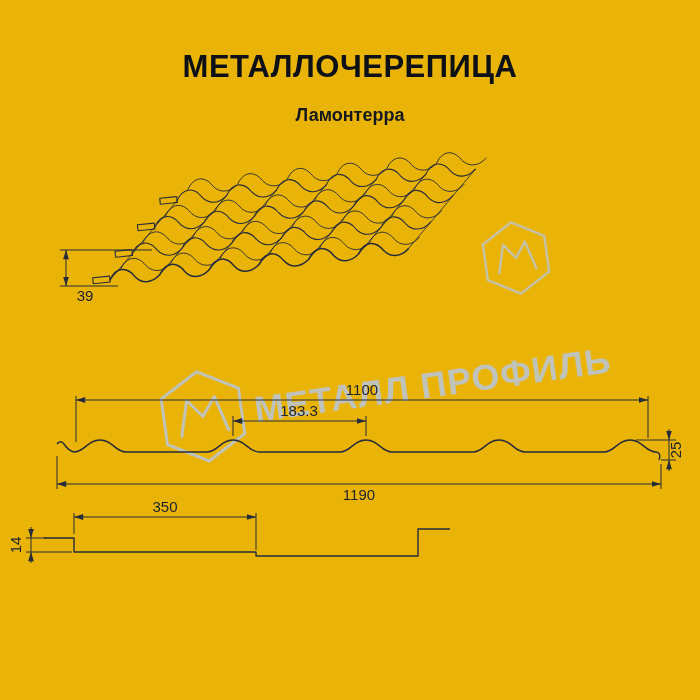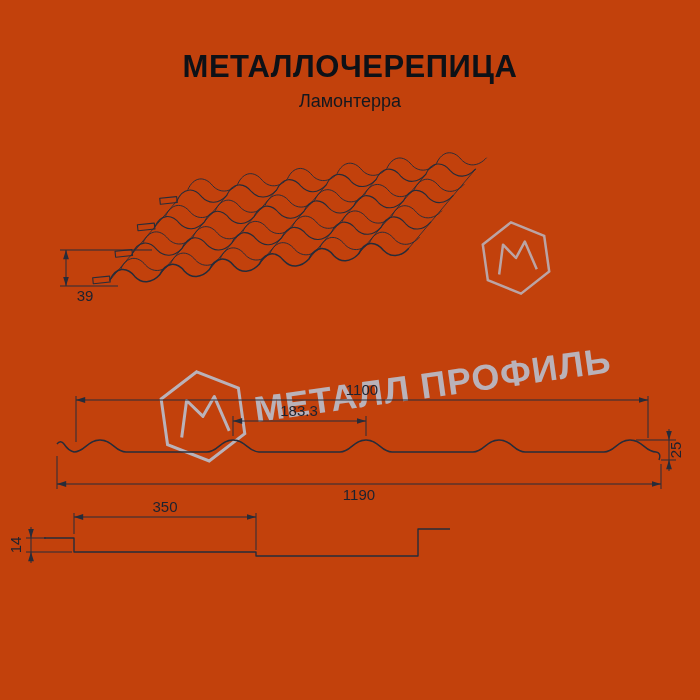--- a/index.html
+++ b/index.html
@@ -1,28 +1,28 @@
 <!DOCTYPE html>
 <html><head>
 <meta charset="utf-8">
 <style>
   html,body{margin:0;padding:0;background:#e9e9e9;}
   .page{
     position:relative;width:700px;height:700px;margin:0 auto;
-    background:#c2410c;overflow:hidden;
+    background:#eab308;overflow:hidden;
     font-family:"Liberation Sans", sans-serif;
   }
   header{position:absolute;top:50px;left:0;width:100%;text-align:center;z-index:3;}
   h1{
     margin:0;font-size:31px;line-height:1.1;font-weight:bold;
     letter-spacing:.5px;color:#0d1117;
     font-family:"Liberation Sans", sans-serif;
   }
   .subtitle{
-    margin-top:7px;font-size:18px;font-weight:400;color:#14181f;
+    margin-top:21px;font-size:18px;font-weight:700;color:#14181f;
   }
   svg{position:absolute;top:0;left:0;}
   svg text{
     font-family:"Liberation Sans", sans-serif;
     fill:#1c2230;font-size:15px;
   }
   .wm-text{
     font-size:36px;font-weight:bold;letter-spacing:1px;
     fill:#b9c6d8;
   }

